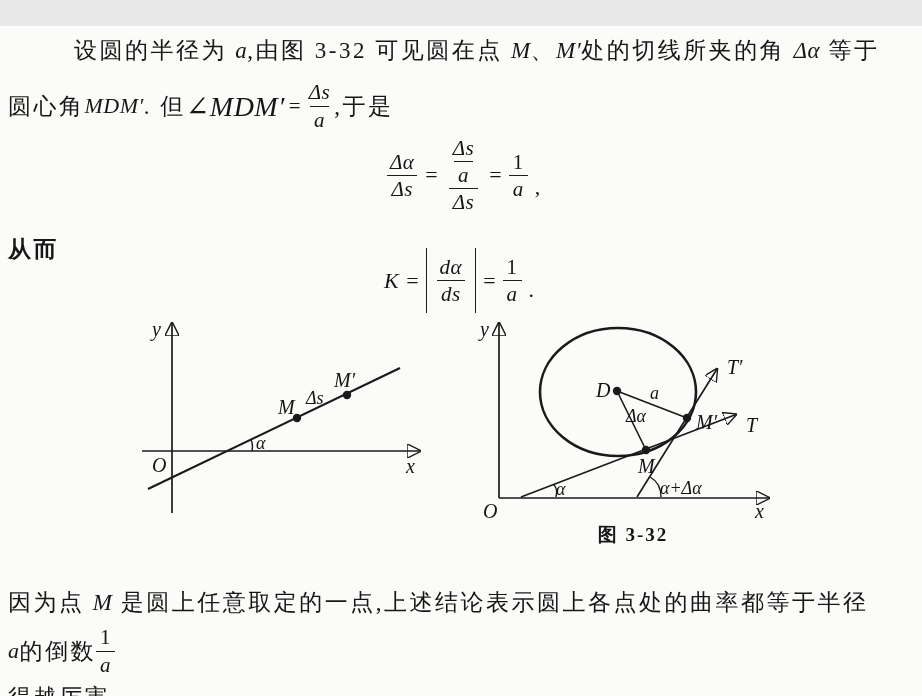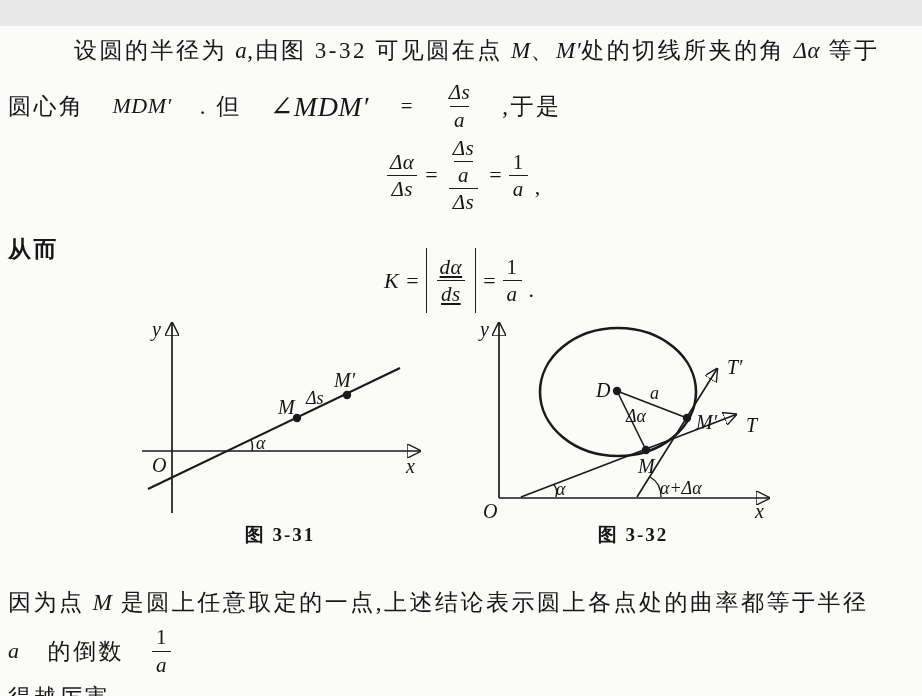--- a/index.html
+++ b/index.html
@@ -9,27 +9,27 @@
     width:922px; height:696px;
     background:#fbfbf9;
     color:#161616;
     font-family:"Liberation Serif","DejaVu Serif",serif;
     overflow:hidden;
     margin-top:26px;
   }
   .abs { position:absolute; }
   .cn { font-size:23px; letter-spacing:2.5px; white-space:nowrap; }
   .mi { font-style:italic; letter-spacing:0.5px; font-family:"Liberation Serif","DejaVu Serif",serif; }
-  .mathline { display:flex; align-items:center; font-size:22px; white-space:nowrap;gap:28px; }
+  .mathline { display:flex; align-items:center; font-size:22px; white-space:nowrap; }
   .frac { display:inline-flex; flex-direction:column; align-items:center; text-align:center;
           font-size:21px; line-height:1.15; letter-spacing:0.5px; }
   .frac .num { padding:0 4px 1px; }
   .frac .den { border-top:1.7px solid #1c1c1c; padding:1px 4px 0; }
   .bars { display:inline-flex; align-items:flex-end; padding:7px 9px;
-          border-left:1.7px solid #1c1c1c; border-right:1.7px solid #1c1c1c;text-decoration:underline; }
+          border-left:1.7px solid #1c1c1c; border-right:1.7px solid #1c1c1c; }
   .caption { font-weight:bold; font-size:19px; letter-spacing:2px; text-align:center; width:110px; }
   svg text { font-family:"Liberation Serif","DejaVu Serif",serif; fill:#141414; }
   svg .lbl { font-style:italic; font-size:20px; }
   svg .lbl-sm { font-style:italic; font-size:18px; }
   svg line, svg ellipse, svg path { stroke:#1a1a1a; fill:none; }
 </style>
 </head>
 <body>
 
 <div id="page">
@@ -106,21 +106,20 @@
     <circle cx="297" cy="392" r="4.2" fill="#1a1a1a" stroke="none"></circle>
     <circle cx="347" cy="369" r="4.2" fill="#1a1a1a" stroke="none"></circle>
     <text x="152" y="310" class="lbl">y</text>
     <text x="152" y="446" class="lbl">O</text>
     <text x="406" y="447" class="lbl">x</text>
     <text x="278" y="388" class="lbl">M</text>
     <text x="306" y="378" class="lbl-sm">Δs</text>
     <text x="334" y="361" class="lbl">M′</text>
     <text x="256" y="423" class="lbl-sm">α</text>
   </svg>
-  <div class="abs caption" style="left:225px; top:496px;">图 3-31</div>
 
   <svg class="abs" style="left:455px; top:286px;" width="345" height="206" viewBox="455 286 345 206">
     <defs>
       <marker id="ah2" viewBox="0 0 10 10" refX="9" refY="5" markerWidth="8.5" markerHeight="8.5" orient="auto">
         <path d="M0,0 L10,5 L0,10 Z" fill="#1a1a1a" stroke="none"></path>
       </marker>
     </defs>
     <line x1="499" y1="472" x2="499" y2="297" stroke-width="1.7" marker-end="url(#ah2)"></line>
     <line x1="499" y1="472" x2="769" y2="472" stroke-width="1.7" marker-end="url(#ah2)"></line>
     <ellipse cx="618" cy="366" rx="78" ry="64" stroke-width="2.6"></ellipse>

